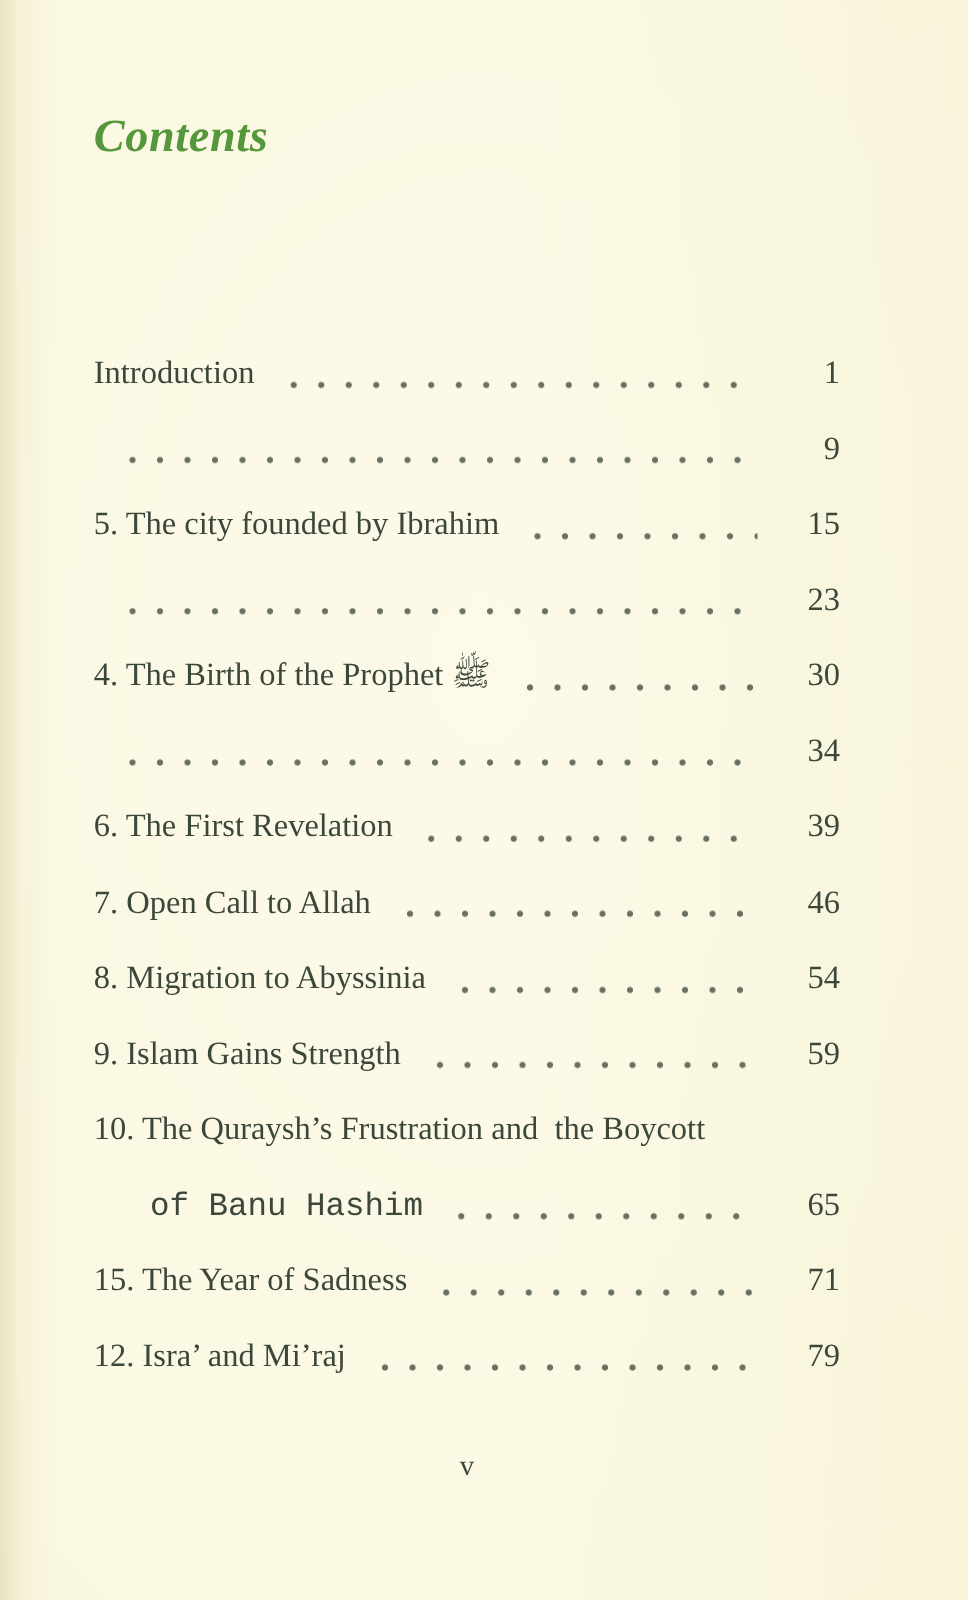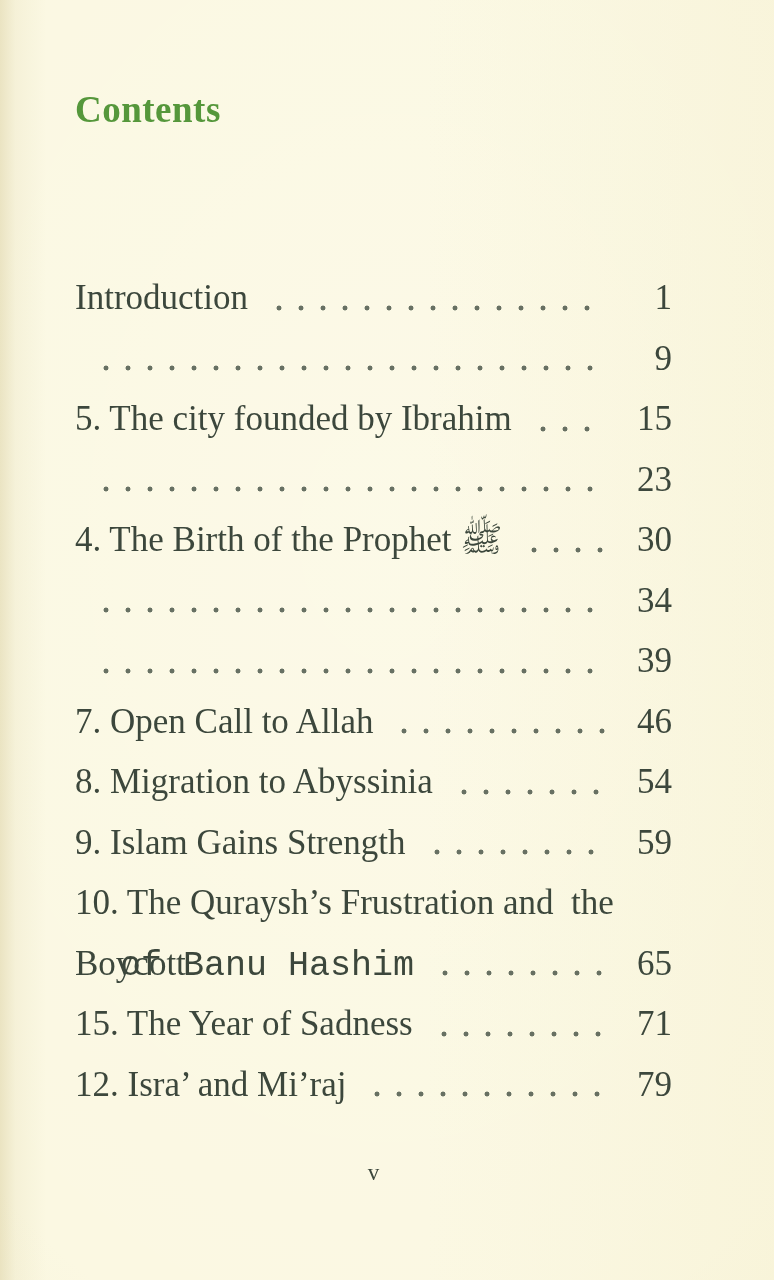--- a/index.html
+++ b/index.html
@@ -20,27 +20,28 @@
       radial-gradient(140% 120% at 50% 42%, rgba(255,255,248,0.25) 0%, rgba(255,255,248,0) 55%, rgba(205,192,140,0.18) 100%);
   }
   .page-title {
     position: absolute;
     left: 75px; top: 88px;
     margin: 0;
     font-size: 37px;
     font-weight: bold;
     letter-spacing: 0.5px;
     color: #55973b;
+    font-style: italic;
   }
   .toc {
     position: absolute;
     left: 75px; top: 268px;
     width: 597px;
     color: #3c473c;
-    font-size: 35px;
+    font-size: 26px;
   }
   .row {
     display: flex;
     align-items: baseline;
     height: 60.5px;
     line-height: 60.5px;
   }
   .lbl { white-space: pre-wrap; }
   .lbl.indent { padding-left: 45px; font-family: Liberation Mono, monospace; }
   .dots {
@@ -104,20 +105,21 @@
     <span class="dots"></span>
     <span class="num">30</span>
   </div>
 
   <div class="row">
     <span class="dots"></span>
     <span class="num">34</span>
   </div>
 
   <div class="row">
+    <span class="lbl">6. The First Revelation</span>
     <span class="dots"></span>
     <span class="num">39</span>
   </div>
 
   <div class="row">
     <span class="lbl">7. Open Call to Allah</span>
     <span class="dots"></span>
     <span class="num">46</span>
   </div>
 

